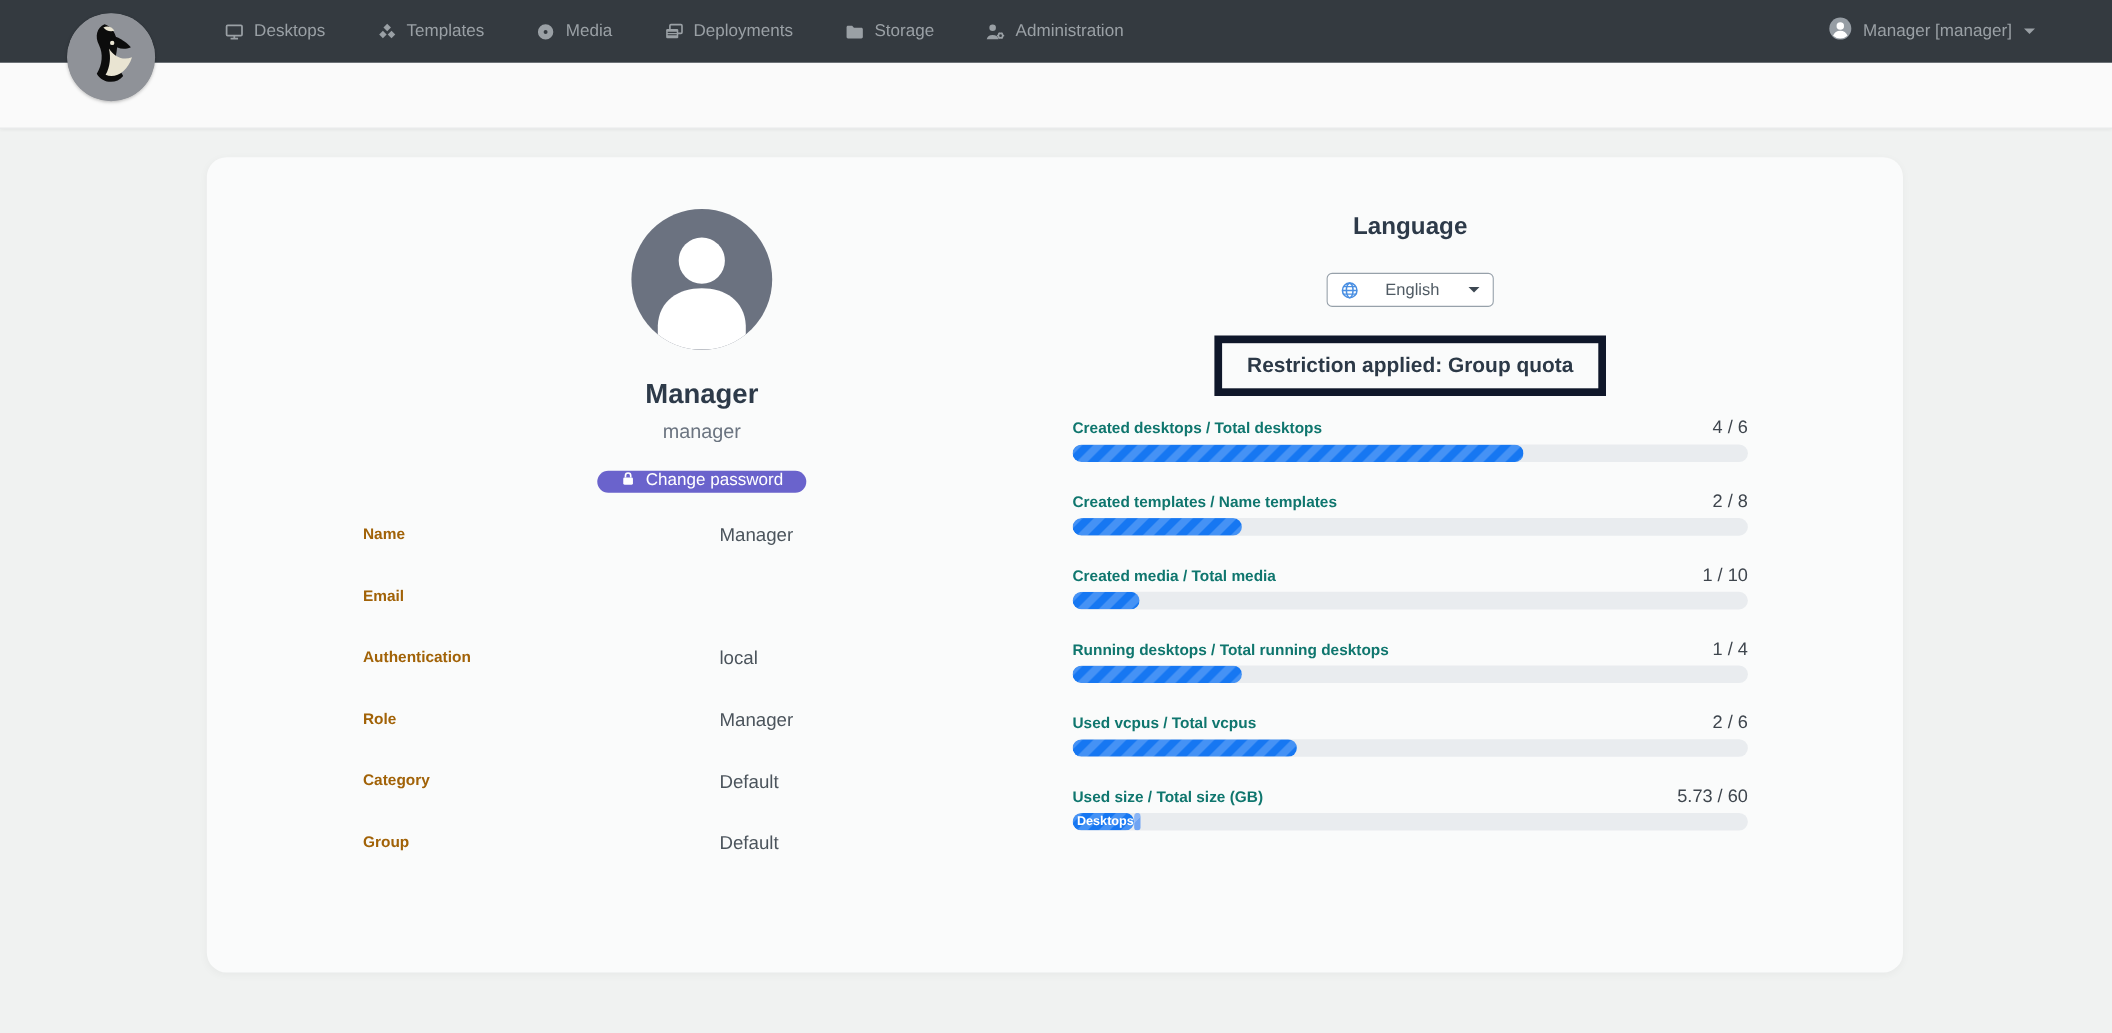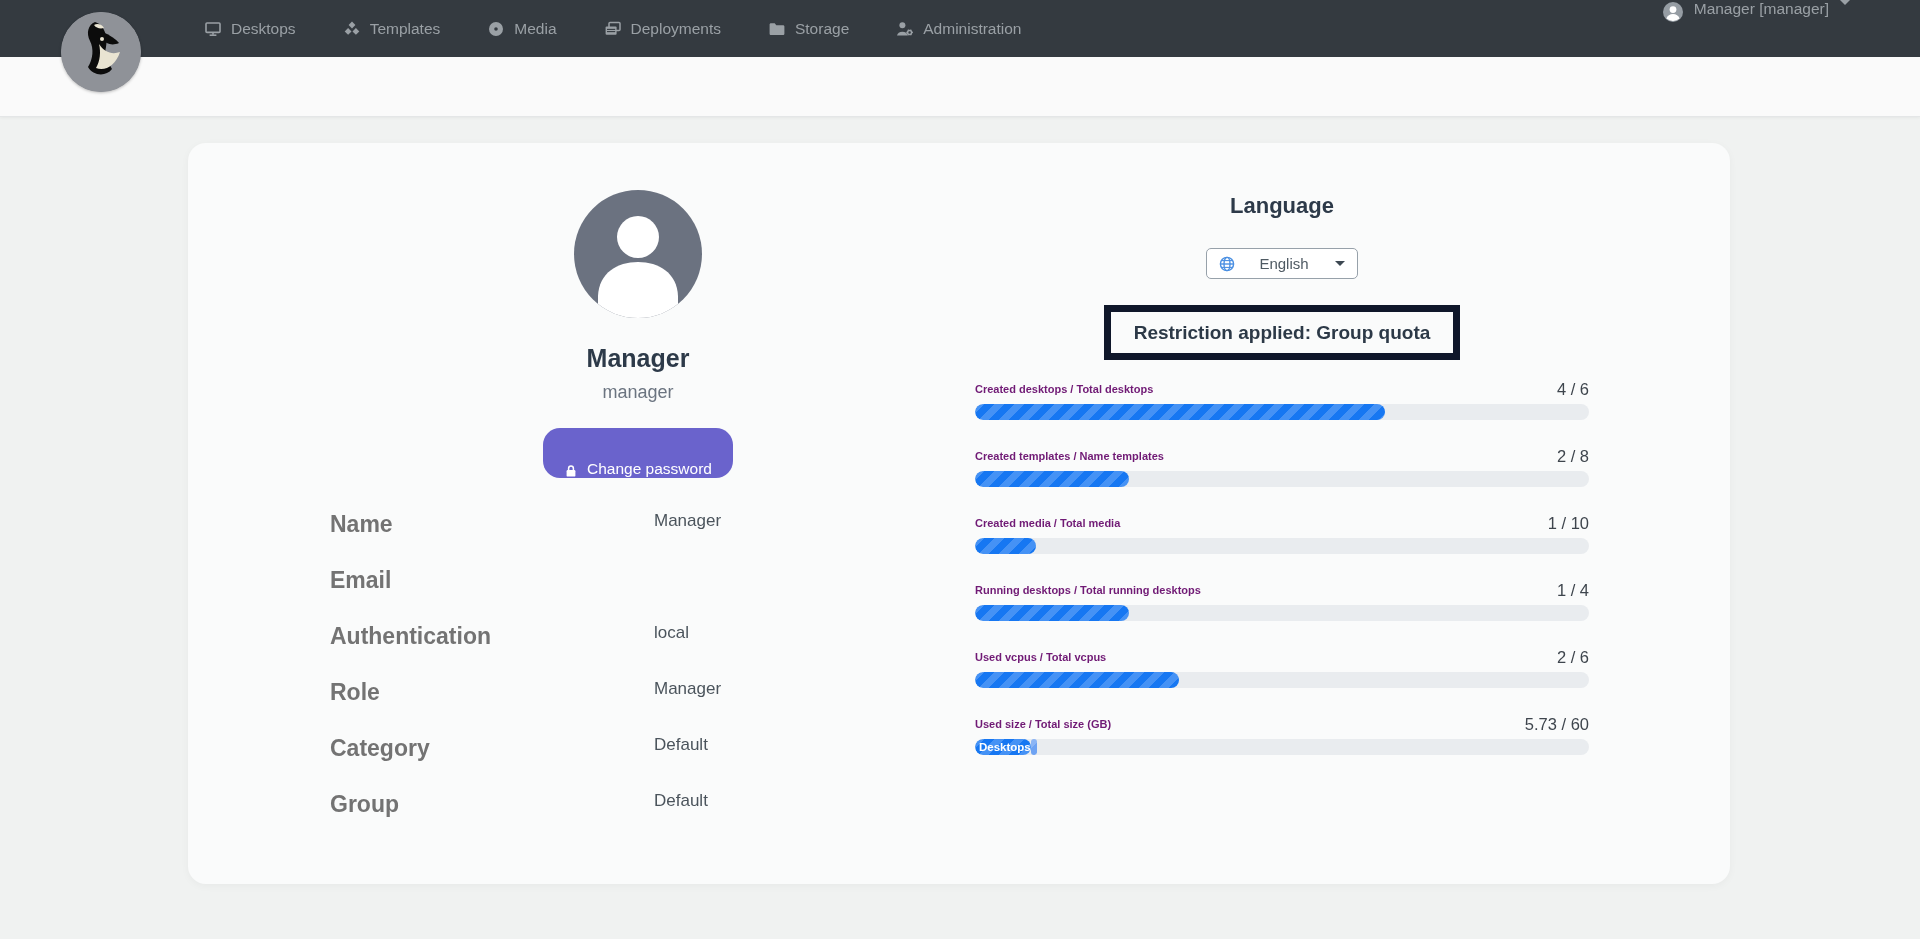--- a/index.html
+++ b/index.html
@@ -9,21 +9,21 @@
 
   
   .navbar { position:absolute; left:0; top:0; width:1920px; height:57px;
     background:#343a40; display:flex; align-items:center; z-index:5; }
   .nav-items { display:flex; align-items:center; gap:47px; margin-left:204px; }
   .nav-item { display:flex; align-items:center; gap:9px; color:#9aa0a5;
     font-size:15.5px; cursor:pointer; }
   .nav-item .nav-icon { display:flex; align-items:center; }
   .nav-item svg { width:18px; height:18px; }
   .nav-user { position:absolute; right:70px; top:0; height:57px;
-    display:flex; gap:9px; color:#9aa0a5;
+    display:flex; align-items:center; gap:9px; color:#9aa0a5;
     font-size:15.5px; cursor:pointer; }
   .caret { width:0; height:0; border-left:5px solid transparent;
     border-right:5px solid transparent; border-top:5px solid #9aa0a5;
     margin-left:2px; }
 
   
   .logo { position:absolute; left:61px; top:12px; width:80px; height:80px;
     border-radius:50%; background:#8f9298; z-index:10; overflow:hidden;
     box-shadow:0 1px 3px rgba(0,0,0,.25); }
 
@@ -35,46 +35,46 @@
   
   .card { position:absolute; left:188px; top:143px; width:1542px; height:741px;
     background:#fafbfb; border-radius:18px; box-shadow:0 2px 8px rgba(0,0,0,.04); }
 
   
   .left-col { position:absolute; left:60px; top:47px; width:780px; text-align:center; }
   .avatar { width:128px; height:128px; border-radius:50%; background:#6b7280;
     margin:0 auto; overflow:hidden; }
   .display-name { margin-top:26px; font-size:25px; font-weight:bold; color:#2d3a49; }
   .username { margin-top:9px; font-size:18px; color:#6b7480; }
-  .pwd-btn { display:inline-flex; align-items:flex-end; gap:9px; margin-top:25px;
-    height:50px; padding:0 21px; border:none; border-radius:17px;
+  .pwd-btn { display:inline-flex; align-items:flex-start; gap:9px; margin-top:25px;
+    height:20px; padding:0 21px; border:none; border-radius:17px;
     background:#6a63cc; color:#ffffff; font-size:15.5px; cursor:pointer;
     font-family:inherit; }
   .fields { margin-top:29px; text-align:left; }
   .field-row { height:56px; display:flex; align-items:flex-start; padding-left:82px; }
-  .field-label { width:324px; font-size:23px; font-weight:bold; color:#737373; }
+  .field-label { width:324px; font-size:14px; font-weight:bold; color:#a16207; }
   .field-value { font-size:17px; color:#4b545c; }
 
   
   .right-col { position:absolute; left:787px; top:49px; width:614px;
     display:flex; flex-direction:column; align-items:center; }
   .lang-title { font-size:22px; font-weight:bold; color:#2d3a49; line-height:27px; }
   .lang-btn { margin-top:29px; height:31px; padding:4px 12px; display:inline-flex;
     align-items:center; gap:24px; background:#ffffff; border:1px solid #97a1aa;
     border-radius:5px; font-size:15px; color:#4f5a63; cursor:pointer;
     font-family:inherit; }
   .lang-btn .caret { border-top-color:#3d4852; }
   .restriction { margin-top:26px; width:356px; height:55px; border:7px solid #0f172a;
     display:flex; align-items:center; justify-content:center;
     font-size:19px; font-weight:bold; color:#2c3947; background:transparent; }
   .quotas { margin-top:19px; width:614px; }
   .quota-row { margin-bottom:26px; }
   .quota-head { display:flex; justify-content:space-between; line-height:20px;
     margin-bottom:5px; }
-  .quota-label { font-size:11px; font-weight:bold; color:#701a75; }
+  .quota-label { font-size:14px; font-weight:bold; color:#0f766e; }
   .quota-value { font-size:16.5px; color:#3e454d; }
   .quota-track { width:100%; height:16px; background:#e9ecef; border-radius:8px;
     display:flex; overflow:hidden; }
   .quota-fill { height:100%; border-radius:8px; }
   .striped { background-size:20px 20px;
     background-image:linear-gradient(135deg, rgba(255,255,255,.2) 25%, transparent 25%,
       transparent 50%, rgba(255,255,255,.2) 50%, rgba(255,255,255,.2) 75%,
       transparent 75%, transparent); }
   .seg-label { font-size:11.5px; font-weight:bold; color:#ffffff; line-height:16px;
     padding-left:4px; white-space:nowrap; overflow:hidden; }

